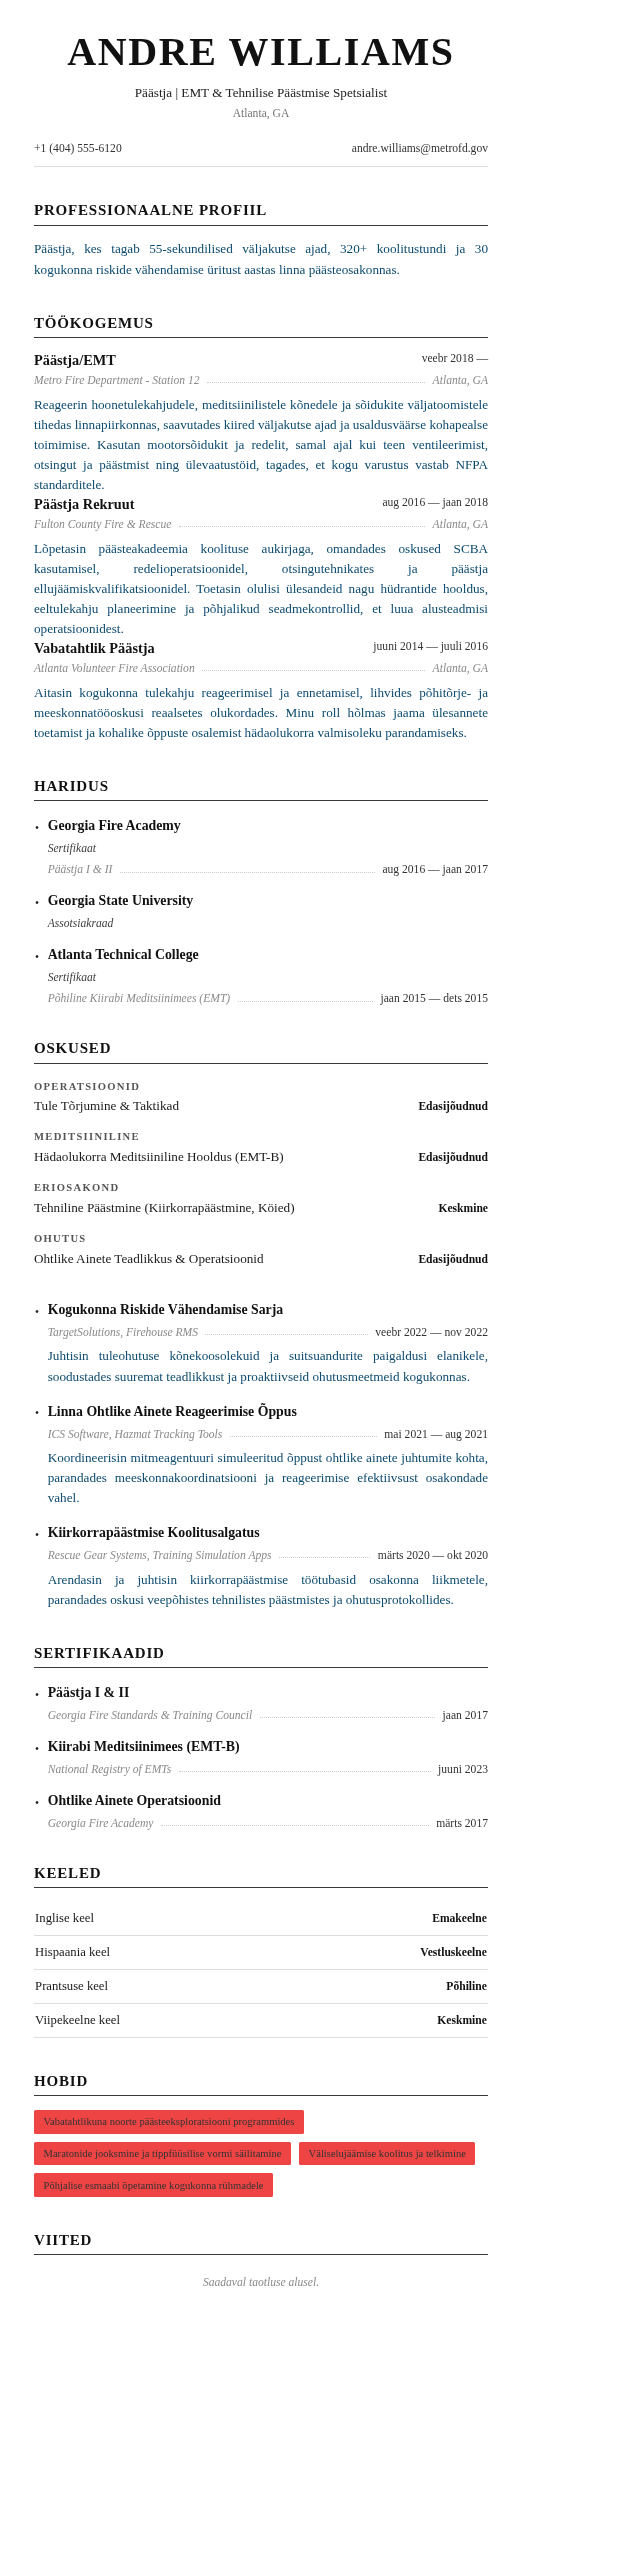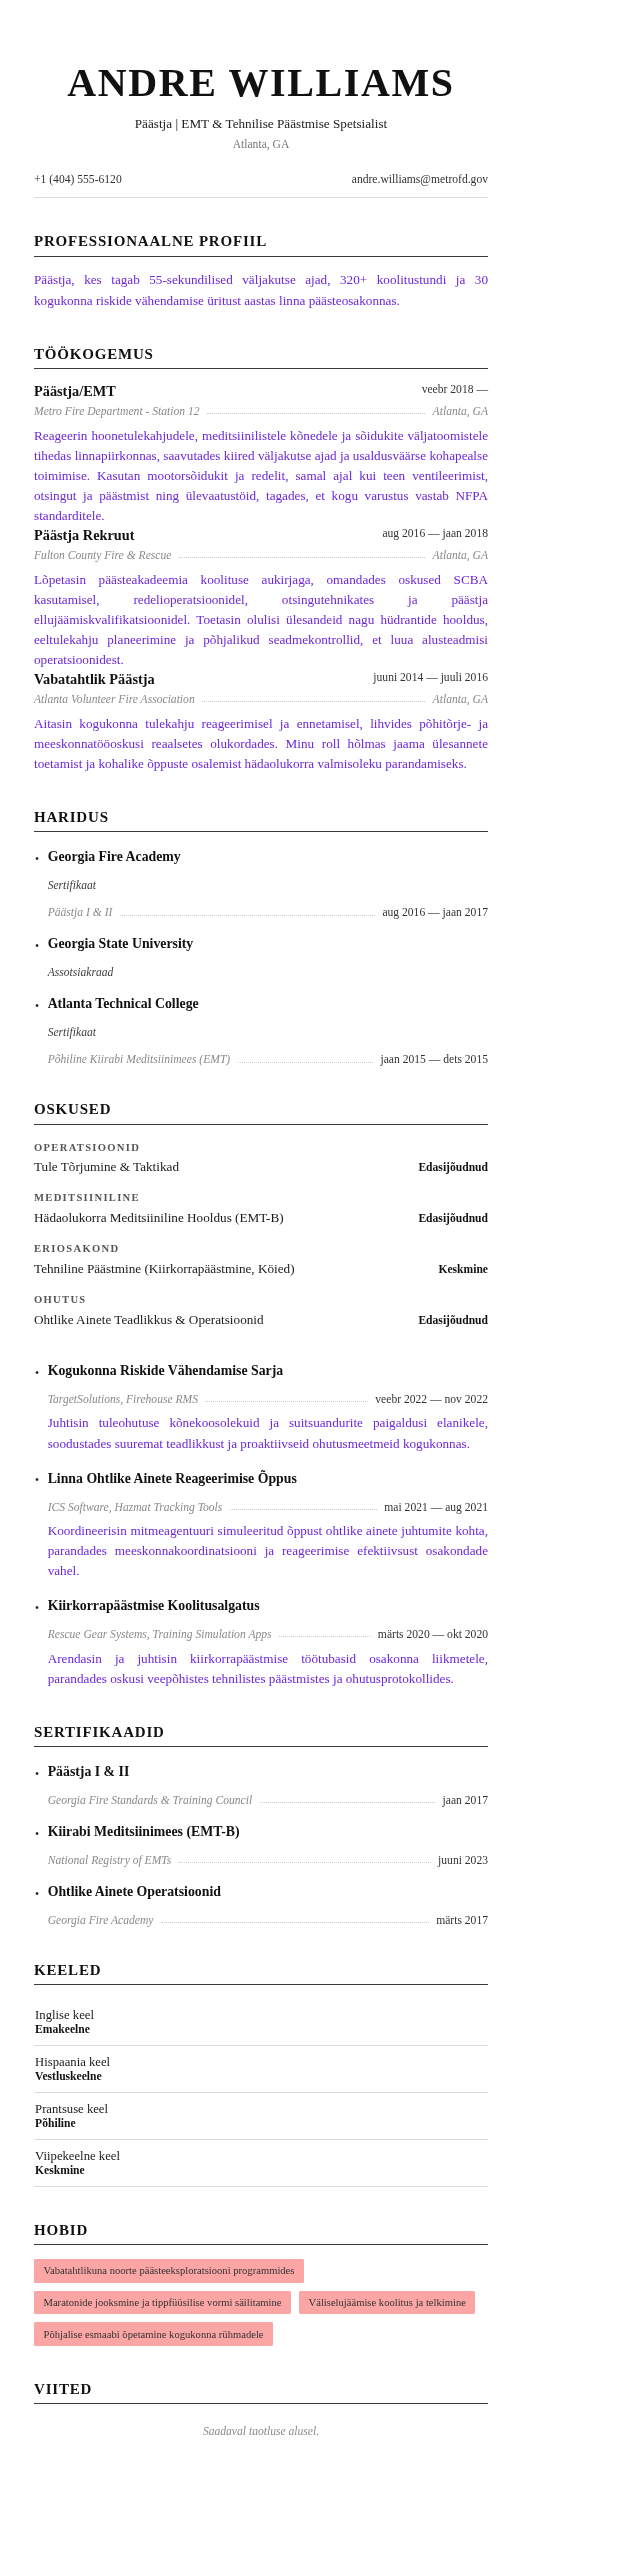--- a/index.html
+++ b/index.html
@@ -1,30 +1,30 @@
 <!DOCTYPE html>
 <html style="font-size:8.5px"><head>
 <meta charset="utf-8">
 <style>
   * { margin:0; padding:0; box-sizing:border-box; }
   html, body { background:#ffffff; }
   body { width:635px; font-family:"Liberation Serif", serif; color:#1a1a1a; }
-  .page { width:522px; min-height:2576px; padding:59px 34px 79px; }
+  .page { width:522px; min-height:2576px; padding:28px 34px 79px; }
 
   
   .header { text-align:center; }
   .name { font-size:40px; font-weight:700; letter-spacing:1.6px; color:#111; }
   .headline { font-size:13.2px; margin-top:9.5px; color:#222; }
   .location { font-size:11.6px; margin-top:6.3px; color:#767676; }
   .contact-row { display:flex; justify-content:space-between; margin-top:22px; padding-bottom:11.6px; border-bottom:0.5px solid #dcdcdc; font-size:11.6px; color:#333; }
 
   
   .section { margin-top:35px; }
   .section-heading { font-size:15px; font-weight:700; letter-spacing:0.8px; color:#111; padding-bottom:5.3px; border-bottom:1.1px solid #3a3a3a; margin-bottom:13.8px; }
-  .para { font-size:13.2px; line-height:1.52; color:#6d28d9; text-align:justify; }
+  .para { font-size:13.2px; line-height:1.52; color:#0c4a6e; text-align:justify; }
 
   .row { display:flex; }
   .row .right { margin-left:auto; }
   .leader { flex:1 1 auto; margin:0 7.4px; position:relative; min-width:21px; }
   .leader::after { content:""; position:absolute; left:0; right:0; bottom:3.7px; border-bottom:1.1px dotted #cccccc; }
 
   .dates { font-size:11.6px; color:#333; white-space:nowrap; }
   .muted-i { font-style:italic; color:#8a8a8a; font-size:11.6px; }
   .dark-i { font-style:italic; color:#3c3c3c; font-size:11.6px; }
 
@@ -34,39 +34,39 @@
   .job-title { font-size:14.3px; font-weight:700; color:#111; }
   .meta-row { margin-top:4.8px; }
   .job .para { margin-top:8px; }
 
   
   .bullet-item { display:flex; margin-top:17px; }
   .bullet-item:first-of-type { margin-top:0; }
   .bullet { font-size:11.6px; line-height:1; margin:4.8px 8.5px 0 1.1px; color:#222; flex:0 0 auto; }
   .bullet-body { flex:1 1 auto; }
   .item-title { font-size:13.8px; font-weight:700; color:#111; }
-  .sub-row { margin-top:14px; }
+  .sub-row { margin-top:8px; }
   .proj-para { margin-top:7.4px; }
 
   
   .skill-group { margin-top:17px; }
   .skill-group:first-of-type { margin-top:0; }
   .skill-cat { font-size:10.6px; font-weight:700; letter-spacing:1.3px; color:#555; }
   .skill-row { justify-content:space-between; margin-top:6.9px; align-items:baseline; }
   .skill-name { font-size:13.2px; color:#1a1a1a; }
   .skill-level { font-size:11.6px; font-weight:700; color:#111; white-space:nowrap;text-align:right; }
 
   
-  .lang-row { display:flex; justify-content:space-between; align-items:baseline; padding:9px 1.1px; border-bottom:0.5px solid #dddddd;flex-direction:column; }
+  .lang-row { display:flex; justify-content:space-between; align-items:baseline; padding:9px 1.1px; border-bottom:0.5px solid #dddddd; }
   .lang-name { font-size:12.7px; color:#1a1a1a; }
   .lang-level { font-size:11.6px; font-weight:700; color:#111; }
 
   
   .chips { display:flex; flex-wrap:wrap; gap:8px; margin-top:2.1px; }
-  .chip { background:#fca5a5; color:#333; font-size:10.6px; padding:6.3px 9.5px; border-radius:1.6px; }
+  .chip { background:#ef4444; color:#333; font-size:10.6px; padding:6.3px 9.5px; border-radius:1.6px; }
 
   
   .ref-note { text-align:center; font-style:italic; color:#8a8a8a; font-size:11.6px; margin-top:21px; }
 </style>
 </head>
 <body>
 
 <div class="page">
 
   <div class="header">

